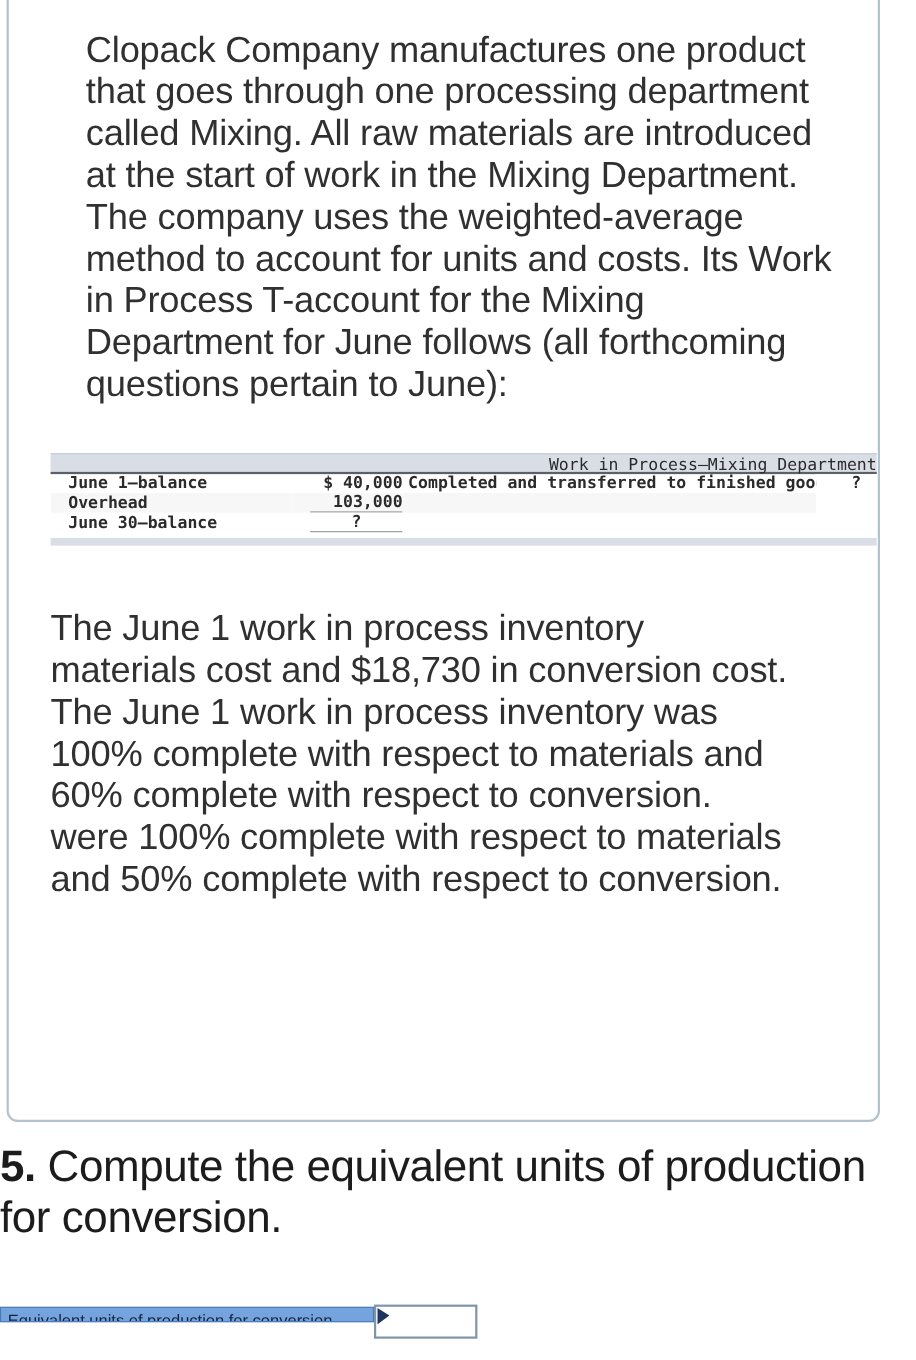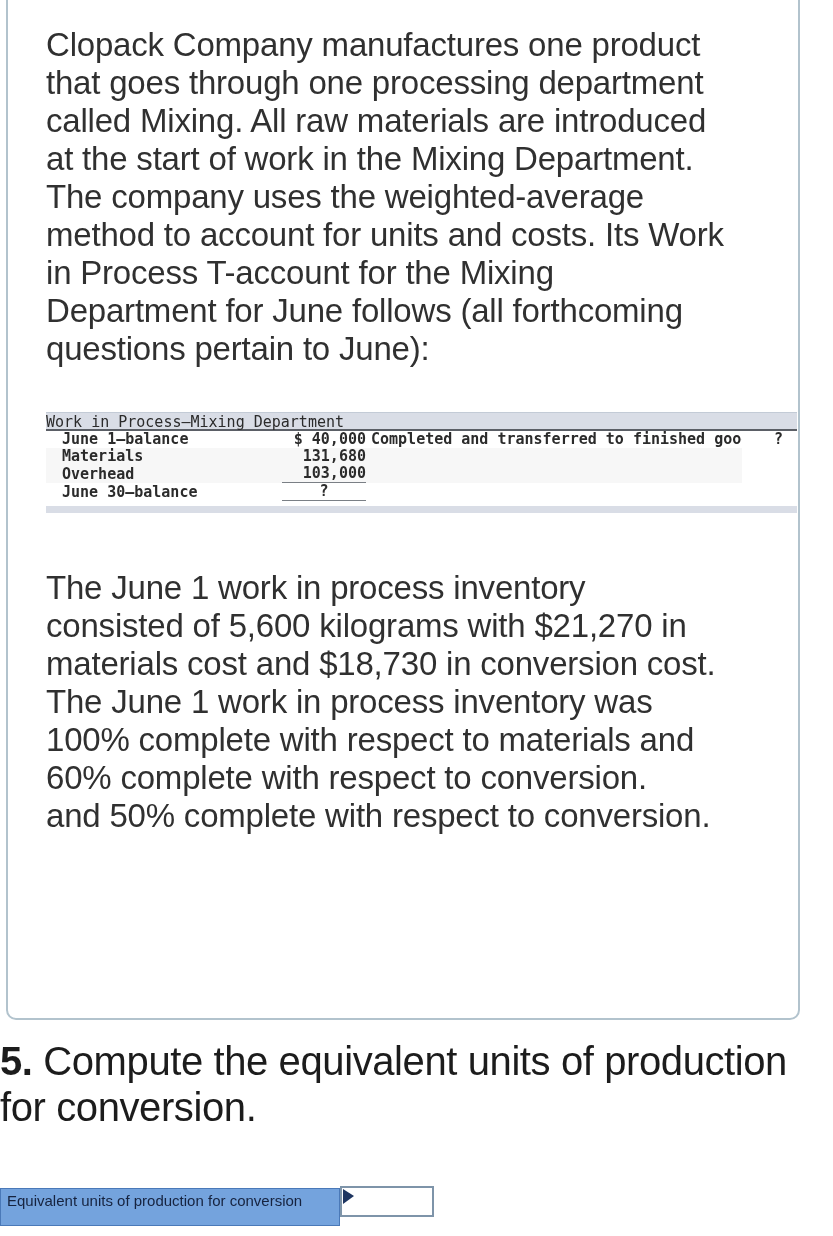--- a/index.html
+++ b/index.html
@@ -8,27 +8,27 @@
 
   
   .card {
     position:absolute; left:6px; top:-26px; width:794px; height:1046px;
     border:2px solid #b2c3cd; border-radius:10px; background:#ffffff;
     padding:0 0 0 38px;
   }
   .para { margin-left:0; width:692px; color:#303030;
           font-size:33px; line-height:38px; letter-spacing:-0.2px; }
   .para .tline { white-space:nowrap; }
-  .para-intro   { margin-top:50px; }
+  .para-intro   { margin-top:50px;margin-left:32px; }
   .para-details { margin-top:56px; }
 
   
   .taccount { margin-top:44px; width:751px; font-family:"DejaVu Sans Mono", monospace;
               font-size:15px; color:#2b2b2b; }
-  .ta-title { height:19px; line-height:18px; background:#d9dde6; text-align:left;
+  .ta-title { height:19px; line-height:18px; background:#d9dde6; text-align:right;
               border-top:1px solid #c3cbd6; border-bottom:2px solid #5b5f66; }
   .ta-table { width:100%; border-collapse:collapse; table-layout:fixed;font-weight:bold; }
   .ta-table td { height:17px; line-height:17px; padding:0; vertical-align:middle;
                  overflow:hidden; white-space:nowrap; }
   td.dl { width:220px; padding-left:16px; }
   td.da { width:100px; text-align:right; }
   td.cl { width:376px; padding-left:5px; }
   td.ca { width:55px;  text-align:right; padding-right:14px; background:#ffffff; }
   tr.stripe td { background:#f7f7f7; }
   tr.stripe td.ca { background:#ffffff; }
@@ -37,21 +37,21 @@
   .uline.num { text-align:right; }
   .ta-strip { height:7px; background:#d9dde6; margin-top:5px; }
 
   
   .question { position:absolute; left:0; top:1038px; width:833px;
               font-size:40px; line-height:46px; color:#1c1c1c; letter-spacing:-0.4px; }
   .qnum { font-weight:bold; }
 
   
   .answer-row { position:absolute; left:0; top:1186px; display:flex; align-items:flex-start; }
-  .answer-label { width:340px; height:38px; margin-top:2px; background:#74a3dd;
+  .answer-label { width:340px; height:14px; margin-top:2px; background:#74a3dd;
                   border:1.5px solid #4a79b8; color:#16233f; font-size:15px;
                   line-height:24px; padding-left:6px; white-space:nowrap; overflow:hidden; }
   .answer-input-wrap { position:relative; margin-left:0; }
   .answer-input { width:94px; height:31px; border:2px solid #7e94a9; background:#ffffff;
                   outline:none; font-size:15px; padding:0 4px 0 14px;
                   font-family:"Liberation Sans", sans-serif; border-radius:0; }
   .marker { position:absolute; left:3px; top:3px; pointer-events:none; }
 </style>
 </head>
 <body>
@@ -74,49 +74,43 @@
     <div class="ta-title">Work in Process—Mixing Department</div>
     <table class="ta-table">
       <tbody>
           <tr>
         <td class="dl">June 1—balance</td>
         <td class="da">$ 40,000</td>
         <td class="cl">Completed and transferred to finished goods</td>
         <td class="ca">?</td>
       </tr>
       <tr class="stripe">
-        <td class="dl">Materials</td>
-        <td class="da">131,680</td>
-        <td class="cl"></td>
-        <td class="ca"></td>
-      </tr>
-      <tr class="stripe">
         <td class="dl">Overhead</td>
         <td class="da"><span class="uline num">103,000</span></td>
         <td class="cl"></td>
         <td class="ca"></td>
       </tr>
       <tr>
         <td class="dl">June 30—balance</td>
         <td class="da"><span class="uline">?</span></td>
         <td class="cl"></td>
         <td class="ca"></td>
       </tr>
     </tbody>
       </table>
     <div class="ta-strip"></div>
   </div>
 
   <div class="para para-details">
     <div class="tline">The June 1 work in process inventory</div>
-    <div class="tline">consisted of 5,600 kilograms with $21,270 in</div>
     <div class="tline">materials cost and $18,730 in conversion cost.</div>
     <div class="tline">The June 1 work in process inventory was</div>
     <div class="tline">100% complete with respect to materials and</div>
     <div class="tline">60% complete with respect to conversion.</div>
+    <div class="tline">were 100% complete with respect to materials</div>
     <div class="tline">and 50% complete with respect to conversion.</div>
   </div>
 
 </div>
 
 <div class="question"><span class="qnum">5.</span><span> Compute the equivalent units of production for conversion.</span></div>
 
 <div class="answer-row">
   <div class="answer-label">Equivalent units of production for conversion</div>
   <div class="answer-input-wrap">

